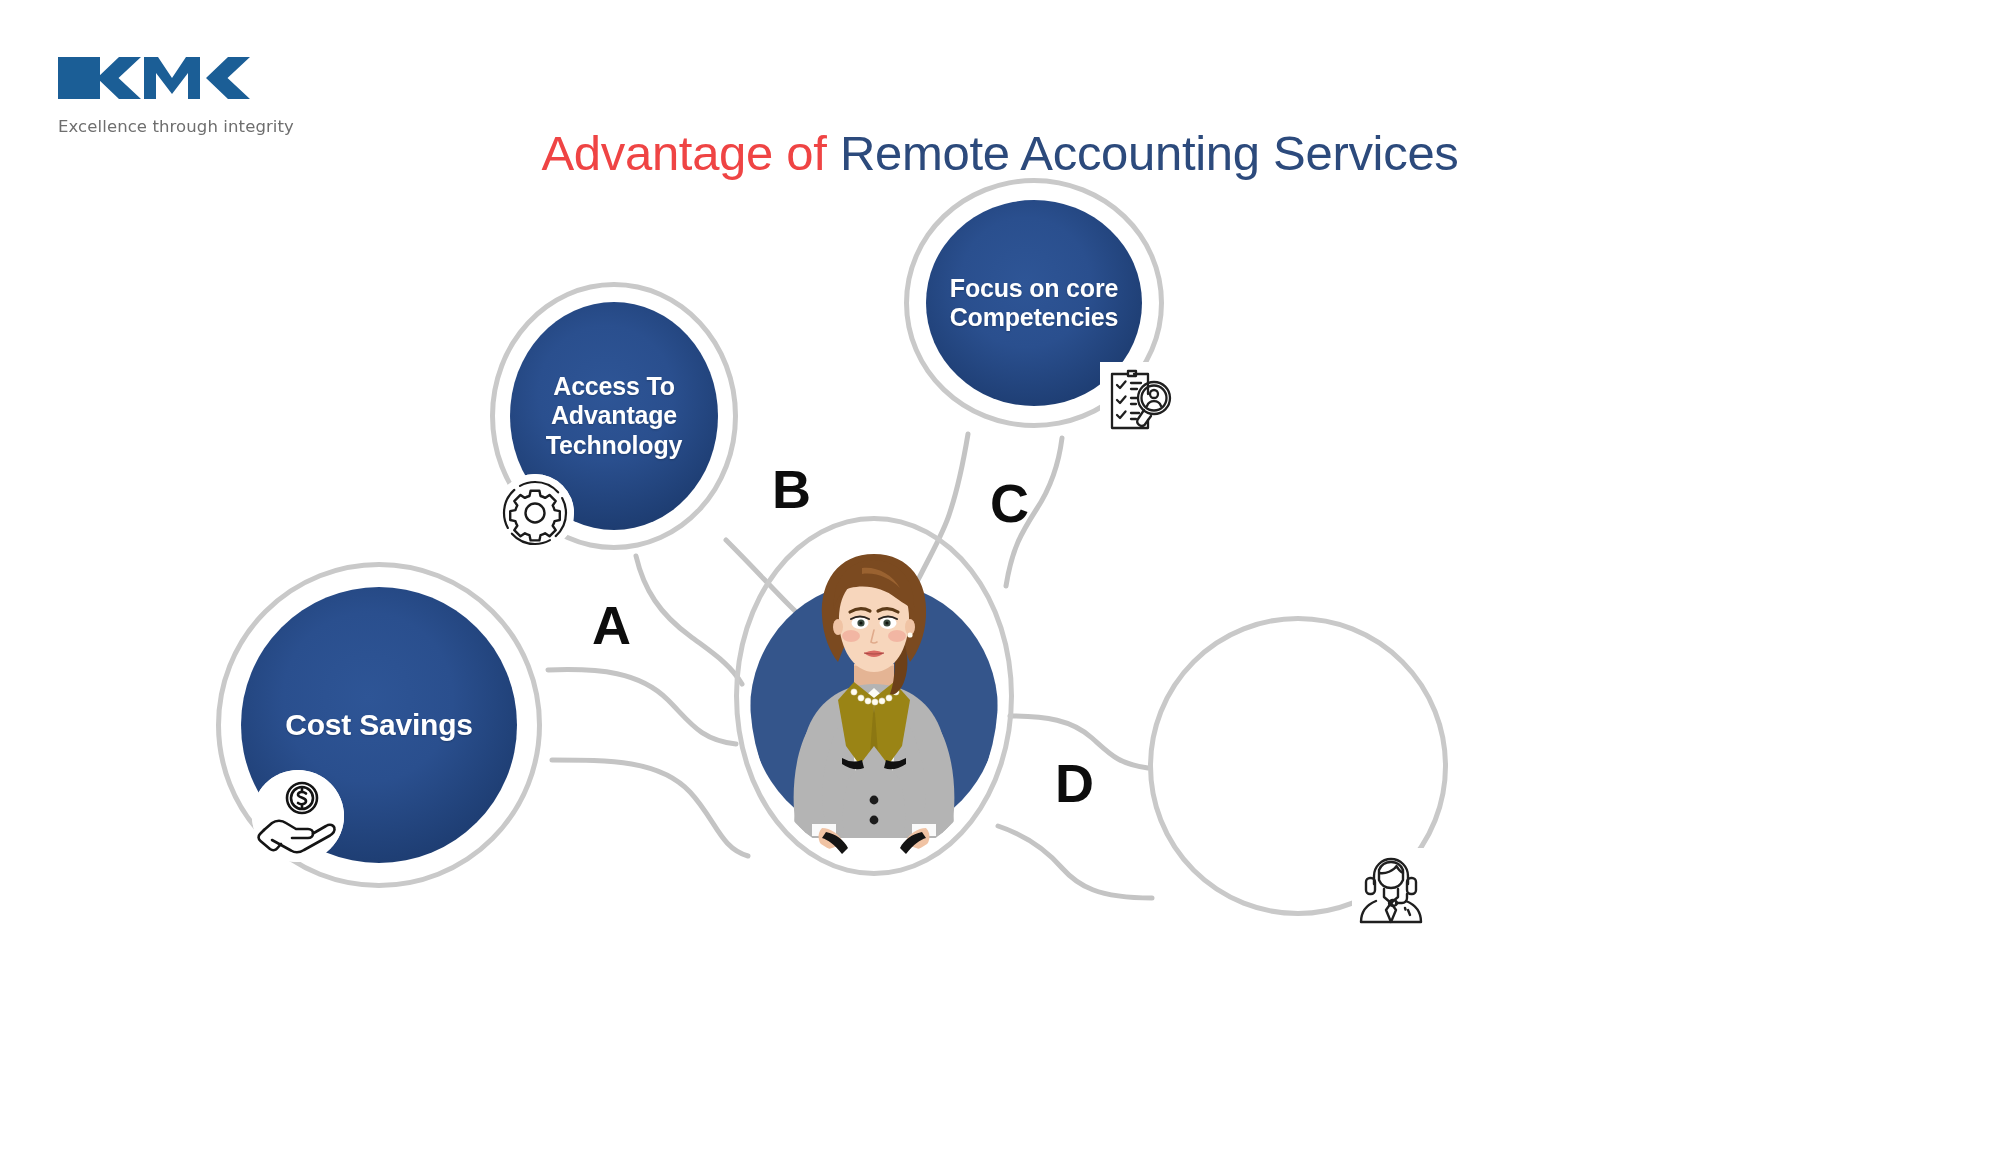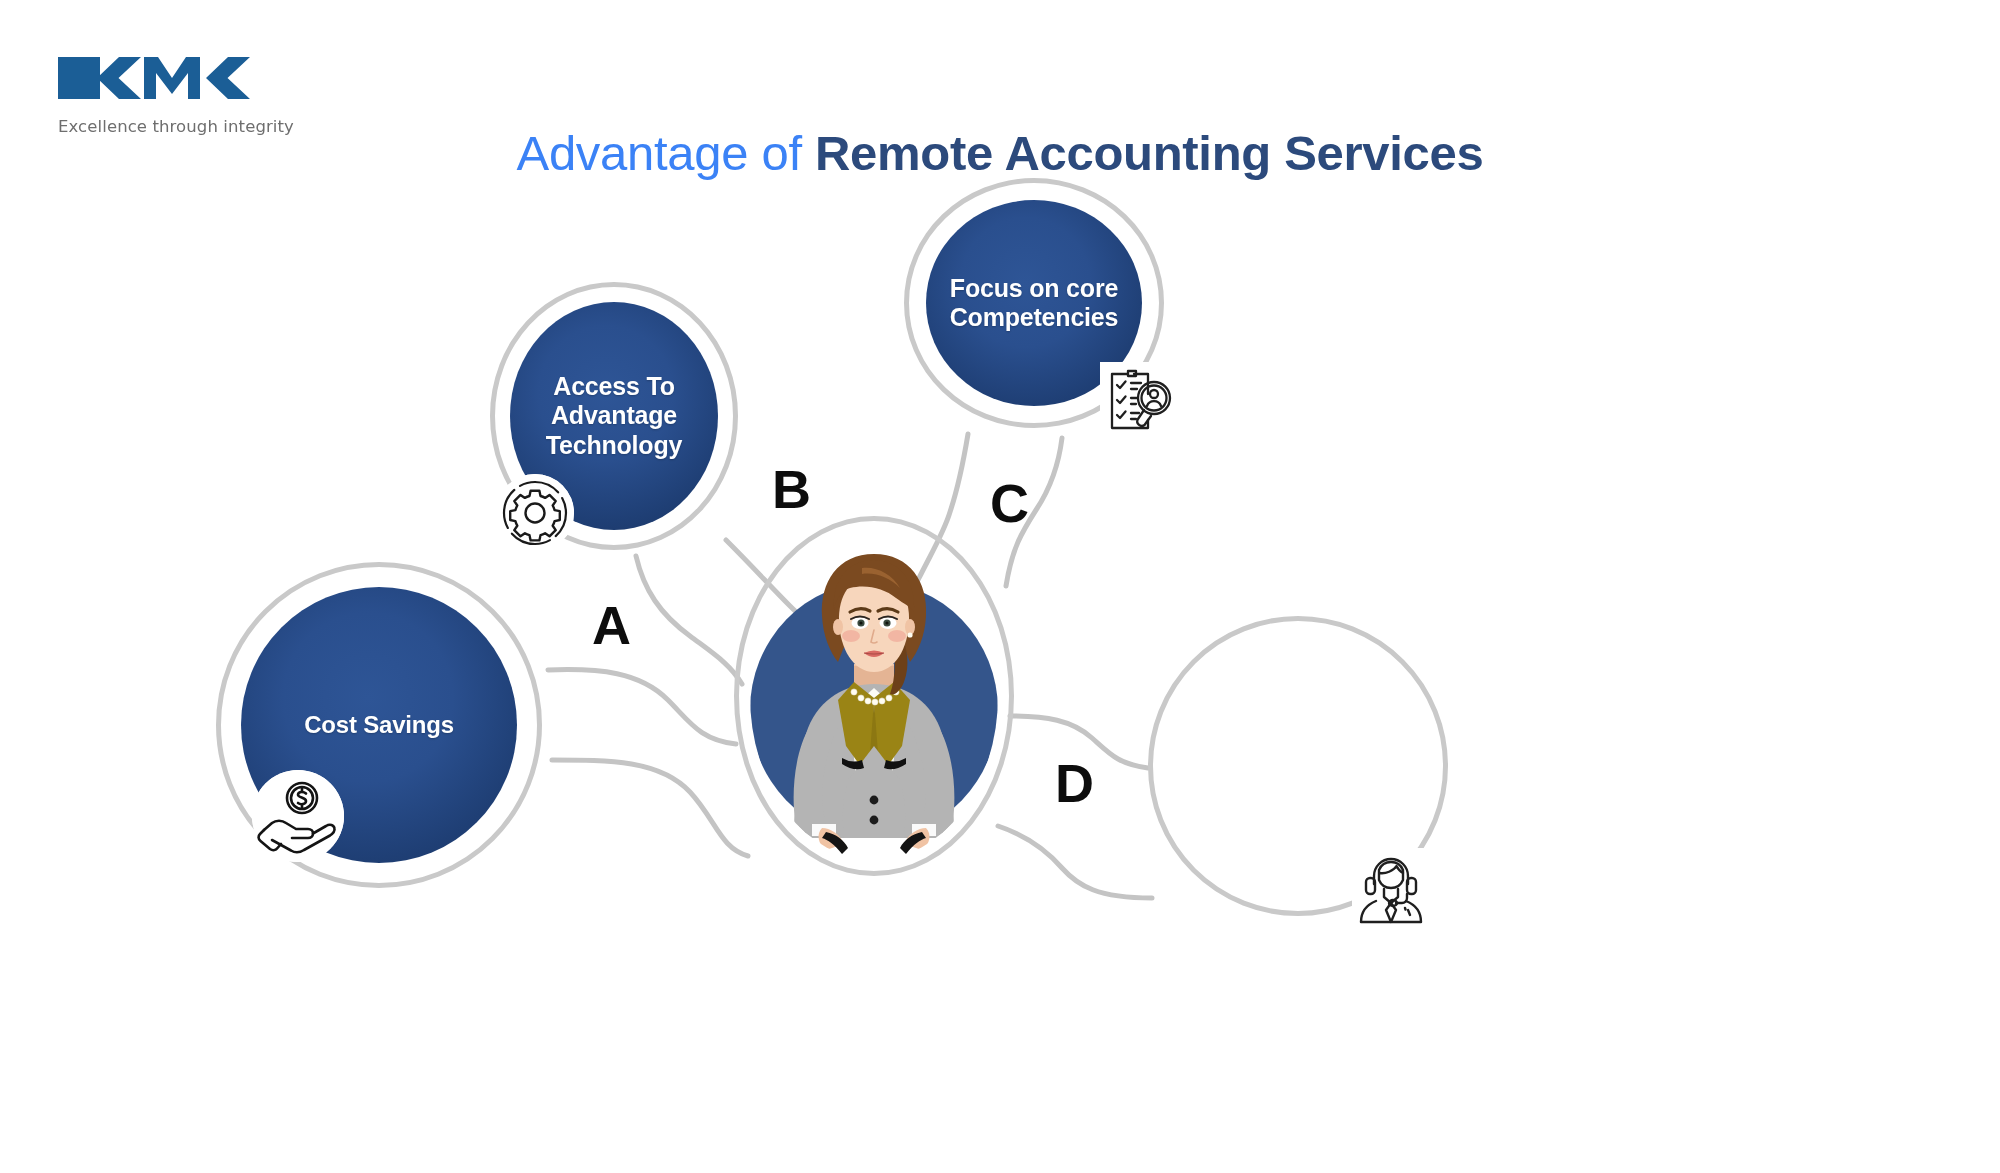--- a/index.html
+++ b/index.html
@@ -46,26 +46,26 @@
     top: 96px;
     width: 2000px;
     text-align: center;
     font-size: 49px;
     font-weight: bold;
     letter-spacing: -.3px;
     line-height: 1;
     white-space: nowrap;
   }
   #page-title .t-plain {
-    color: #3b82f6;
+    color: #ef4444;
     font-weight: 500;
   }
   #page-title .t-accent {
     color: #2c4a7c;
-    font-weight: bold;
+    font-weight: normal;
   }
 
   
   #diagram {
     position: absolute;
     left: 0;
     top: 0;
     width: 2000px;
     height: 1173px;
   }
@@ -104,21 +104,21 @@
     line-height: 1.17;
     letter-spacing: -.2px;
     text-shadow: 0 1px 2px rgba(0,0,0,.22);
     padding: 0 12px;
   }
 
   
   #node-cost      { left: 216px; top: 562px;  width: 326px; height: 326px; }
   #node-cost .node-ring { left: 0; top: 0; width: 326px; height: 326px; }
   #node-cost .node-disc { left: 25px; top: 25px; width: 276px; height: 276px; }
-  #node-cost .node-label { font-size: 24px; }
+  #node-cost .node-label { font-size: 30px; }
 
   #node-tech      { left: 490px; top: 282px;  width: 248px; height: 268px; }
   #node-tech .node-ring { left: 0; top: 0; width: 248px; height: 268px; }
   #node-tech .node-disc { left: 20px; top: 20px; width: 208px; height: 228px; }
   #node-tech .node-label { font-size: 25px; }
 
   #node-focus     { left: 904px; top: 178px;  width: 260px; height: 250px; }
   #node-focus .node-ring { left: 0; top: 0; width: 260px; height: 250px; }
   #node-focus .node-disc { left: 22px; top: 22px; width: 216px; height: 206px; }
   #node-focus .node-label { font-size: 25px; }

